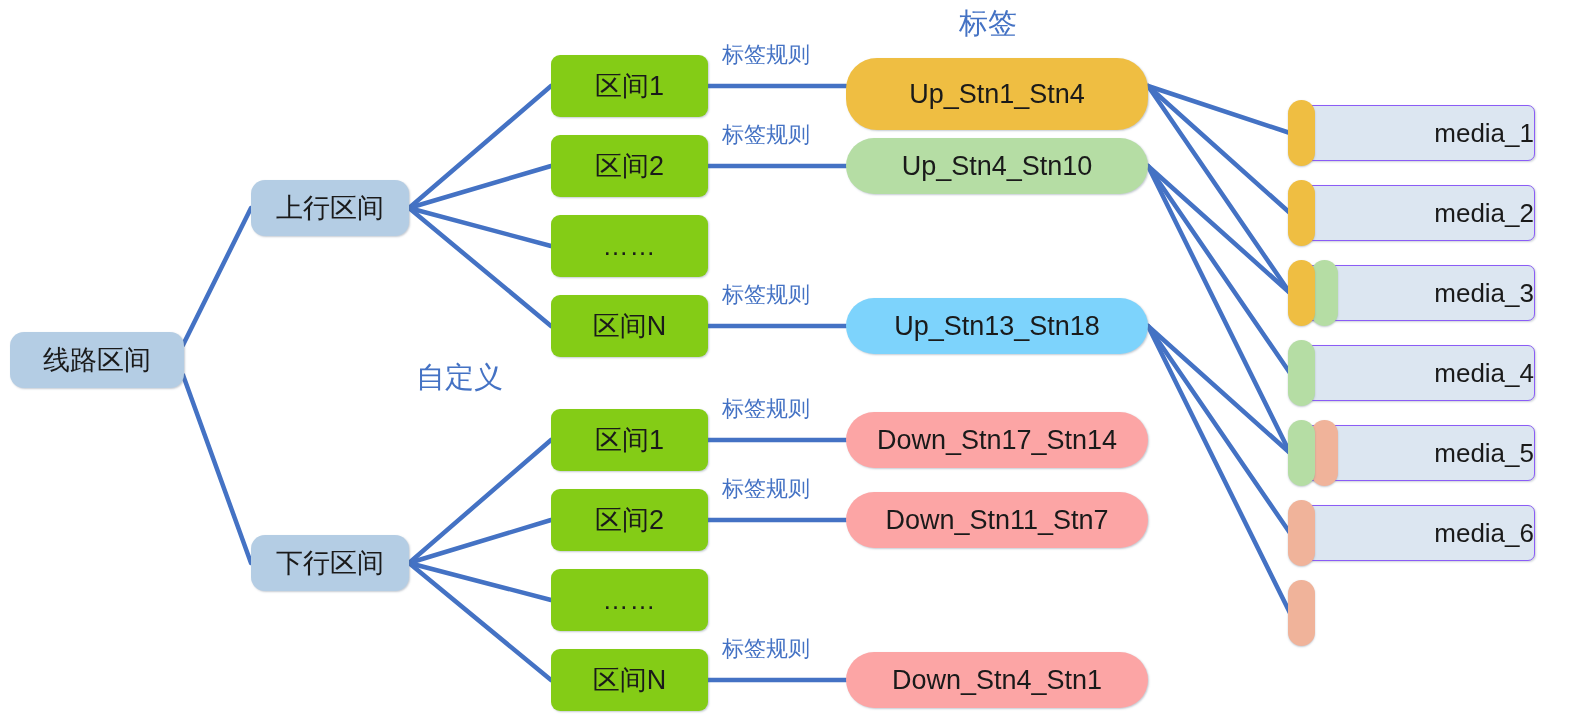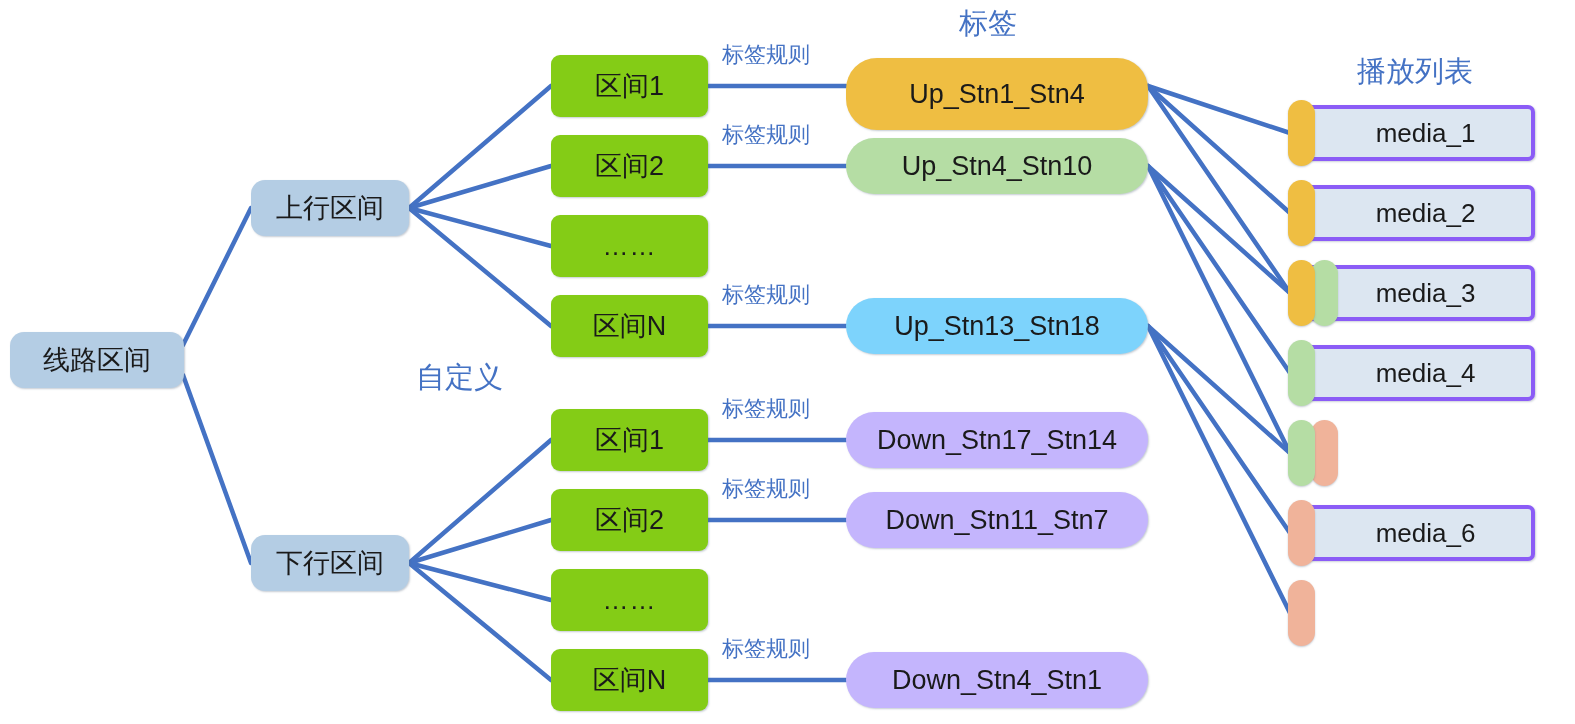--- a/index.html
+++ b/index.html
@@ -17,25 +17,25 @@
 
   .root{background:#b4cde4;border-radius:14px;font-size:27px;}
   .dir{background:#b4cde4;border-radius:14px;font-size:27px;}
   .seg{background:#84cc16;border-radius:9px;font-size:27px;}
   .seg.ellipsis{font-size:26px;letter-spacing:1px;}
 
   .tag{border-radius:31px;font-size:27px;}
   .tag.c-yellow{background:#efbe42;}
   .tag.c-green{background:#b5dda4;}
   .tag.c-salmon{background:#7dd3fc;}
-  .tag.c-blue{background:#c4b5fd;text-align:right;}
+  .tag.c-blue{background:#fca5a5;text-align:right;}
 
   .media{position:absolute;box-sizing:border-box;background:#dce6f1;
-         border:4px solid #8b5cf6;border-radius:7px;
-         display:flex;align-items:center;justify-content:center;
+         border:1px solid #8b5cf6;border-radius:7px;
+         display:flex;align-items:center;justify-content:flex-end;
          font-size:26px;color:#1a1a1a;
          box-shadow:1px 1px 2px rgba(90,105,130,.3);}
   .media .mlabel{margin-left:26px;}
 
   .chip{position:absolute;width:27px;border-radius:14px;
         box-shadow:0 1px 2px rgba(90,105,130,.35);}
   .chip.c-yellow{background:#efbe42;}
   .chip.c-green{background:#b5dda4;}
   .chip.c-salmon{background:#f0b39a;}
 
@@ -158,32 +158,34 @@
     <span class="mlabel">media_3</span>
   </div>
   <div class="chip c-green" style="left:1311px;top:260px;height:66px;"></div>
   <div class="chip c-yellow" style="left:1288px;top:260px;height:66px;"></div>
 
   <div class="media" style="left:1290px;top:345px;width:245px;height:56px;">
     <span class="mlabel">media_4</span>
   </div>
   <div class="chip c-green" style="left:1288px;top:340px;height:66px;"></div>
 
+  <div class="media" style="left:1290px;top:425px;width:245px;height:56px;">
+    <span class="mlabel">media_5</span>
+  </div>
   <div class="chip c-salmon" style="left:1311px;top:420px;height:66px;"></div>
   <div class="chip c-green" style="left:1288px;top:420px;height:66px;"></div>
 
   <div class="media" style="left:1290px;top:505px;width:245px;height:56px;">
     <span class="mlabel">media_6</span>
   </div>
   <div class="chip c-salmon" style="left:1288px;top:500px;height:66px;"></div>
 
   <div class="chip c-salmon" style="left:1288px;top:580px;height:66px;"></div>
 
   <div class="caption big" style="left:959px;top:4px;">标签</div>
-  <div class="caption big" style="left:1357px;top:52px;">播放列表</div>
   <div class="caption custom" style="left:416px;top:358px;">自定义</div>
 
   <div class="caption rule" style="left:722px;top:40px;">标签规则</div>
   <div class="caption rule" style="left:722px;top:120px;">标签规则</div>
   <div class="caption rule" style="left:722px;top:280px;">标签规则</div>
   <div class="caption rule" style="left:722px;top:394px;">标签规则</div>
   <div class="caption rule" style="left:722px;top:474px;">标签规则</div>
   <div class="caption rule" style="left:722px;top:634px;">标签规则</div>
 
 </div>

